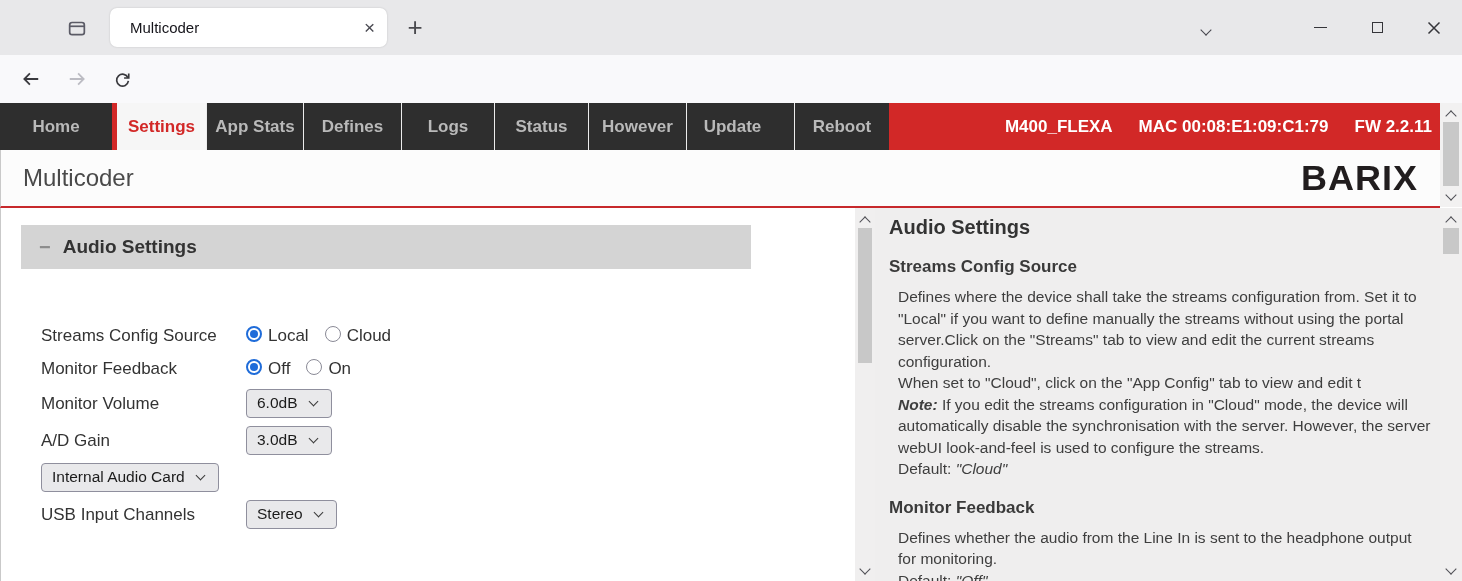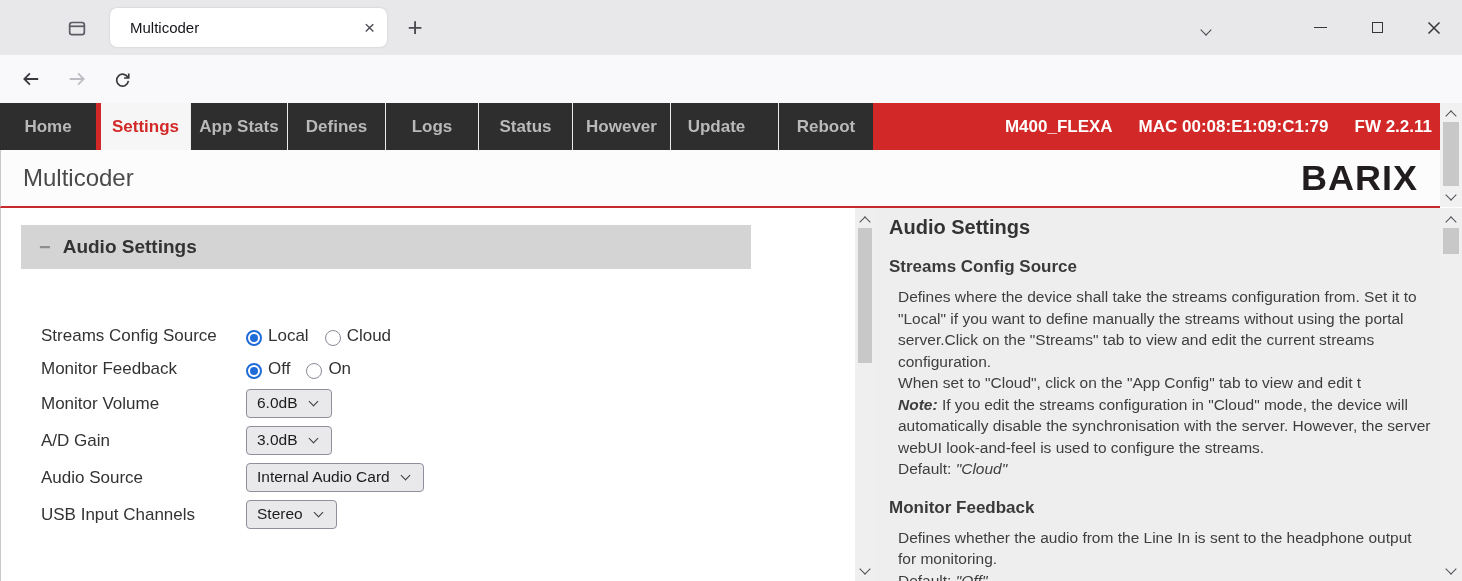--- a/index.html
+++ b/index.html
@@ -55,21 +55,21 @@
   .section-bar { margin:17px 0 0 20px; width:730px; height:44px; background:#d4d4d4; display:flex; align-items:center; padding-left:18px; }
   .section-bar .minus { color:#8c8c8c; font-size:20px; font-weight:700; margin-right:12px; }
   .section-bar .stitle { font-size:19px; font-weight:600; color:#333; }
 
   .form { margin:50px 0 0 40px; }
   .frow { display:flex; align-items:center; }
   .frow.r-radio { height:33px; }
   .frow.r-select { height:37px; }
   .flabel { width:205px; font-size:17px; color:#333; }
   .radio-group { display:flex; align-items:center; gap:16px; }
-  .ropt { display:flex; align-items:flex-end; gap:6px; font-size:17px; color:#333; }
+  .ropt { display:flex; align-items:flex-start; gap:6px; font-size:17px; color:#333; }
   .radio { width:16px; height:16px; border-radius:50%; border:1px solid #8a8a96; background:#fff; display:inline-block; position:relative; }
   .radio.checked { border:2px solid #1f6cd9; }
   .radio.checked::after { content:""; position:absolute; inset:2px; border-radius:50%; background:#1f6cd9; }
   .select { display:inline-flex; align-items:center; gap:12px; padding:4px 14px 5px 10px; background:#e9e9eb; border:1px solid #8f8f9d; border-radius:4px; font-size:15.5px; color:#1b1b1b; }
   .select .chev { width:7px; height:7px; transform:rotate(225deg); margin-top:-3px; border-color:#3a3a3a; }
 
   
   .help-title { font-size:20px; font-weight:600; color:#333; margin-top:2px; }
   .help-h2 { font-size:17px; font-weight:600; color:#3a3a3a; margin-top:18px; }
   .help-p { margin:9px 0 0 9px; font-size:15.5px; line-height:21.5px; color:#3e3e3e; }
@@ -191,21 +191,21 @@
       <div class="tico">
         <svg width="20" height="20" viewBox="0 0 18 18">
           <path d="M3 4.8 h12 M3 9 h12 M3 13.2 h12" stroke="#45454c" stroke-width="1.5"></path>
         </svg>
         <span class="dot-gray"></span>
       </div>
     </div>
   </div>
 
   <div class="navbar">
-    <div class="ntab" style="width:96px;">Home</div>
+    <div class="ntab" style="width:112px;">Home</div>
     <div class="ntab active" style="width:94px;">Settings</div>
     <div class="ntab sep" style="width:97px;">App Stats</div>
     <div class="ntab sep" style="width:98px;">Defines</div>
     <div class="ntab sep" style="width:93px;">Logs</div>
     <div class="ntab sep" style="width:94px;">Status</div>
     <div class="ntab sep" style="width:98px;">However</div>
     <div class="ntab sep" style="width:92px;">Update</div>
     <div class="ntab sep" style="width:95px;margin-left:16px;">Reboot</div>
     <div class="nav-red">
       <span>M400_FLEXA</span>
@@ -265,21 +265,20 @@
       <div class="frow r-select">
         <span class="flabel">A/D Gain</span>
         <span class="select">
           <span>3.0dB</span>
           <span class="chev"></span>
         </span>
       </div>
 
 
       <div class="frow r-select">
-        <span class="flabel">Audio Source</span>
         <span class="select">
           <span>Internal Audio Card</span>
           <span class="chev"></span>
         </span>
       </div>
 
       <div class="frow r-select">
         <span class="flabel">USB Input Channels</span>
         <span class="select">
           <span>Stereo</span>

